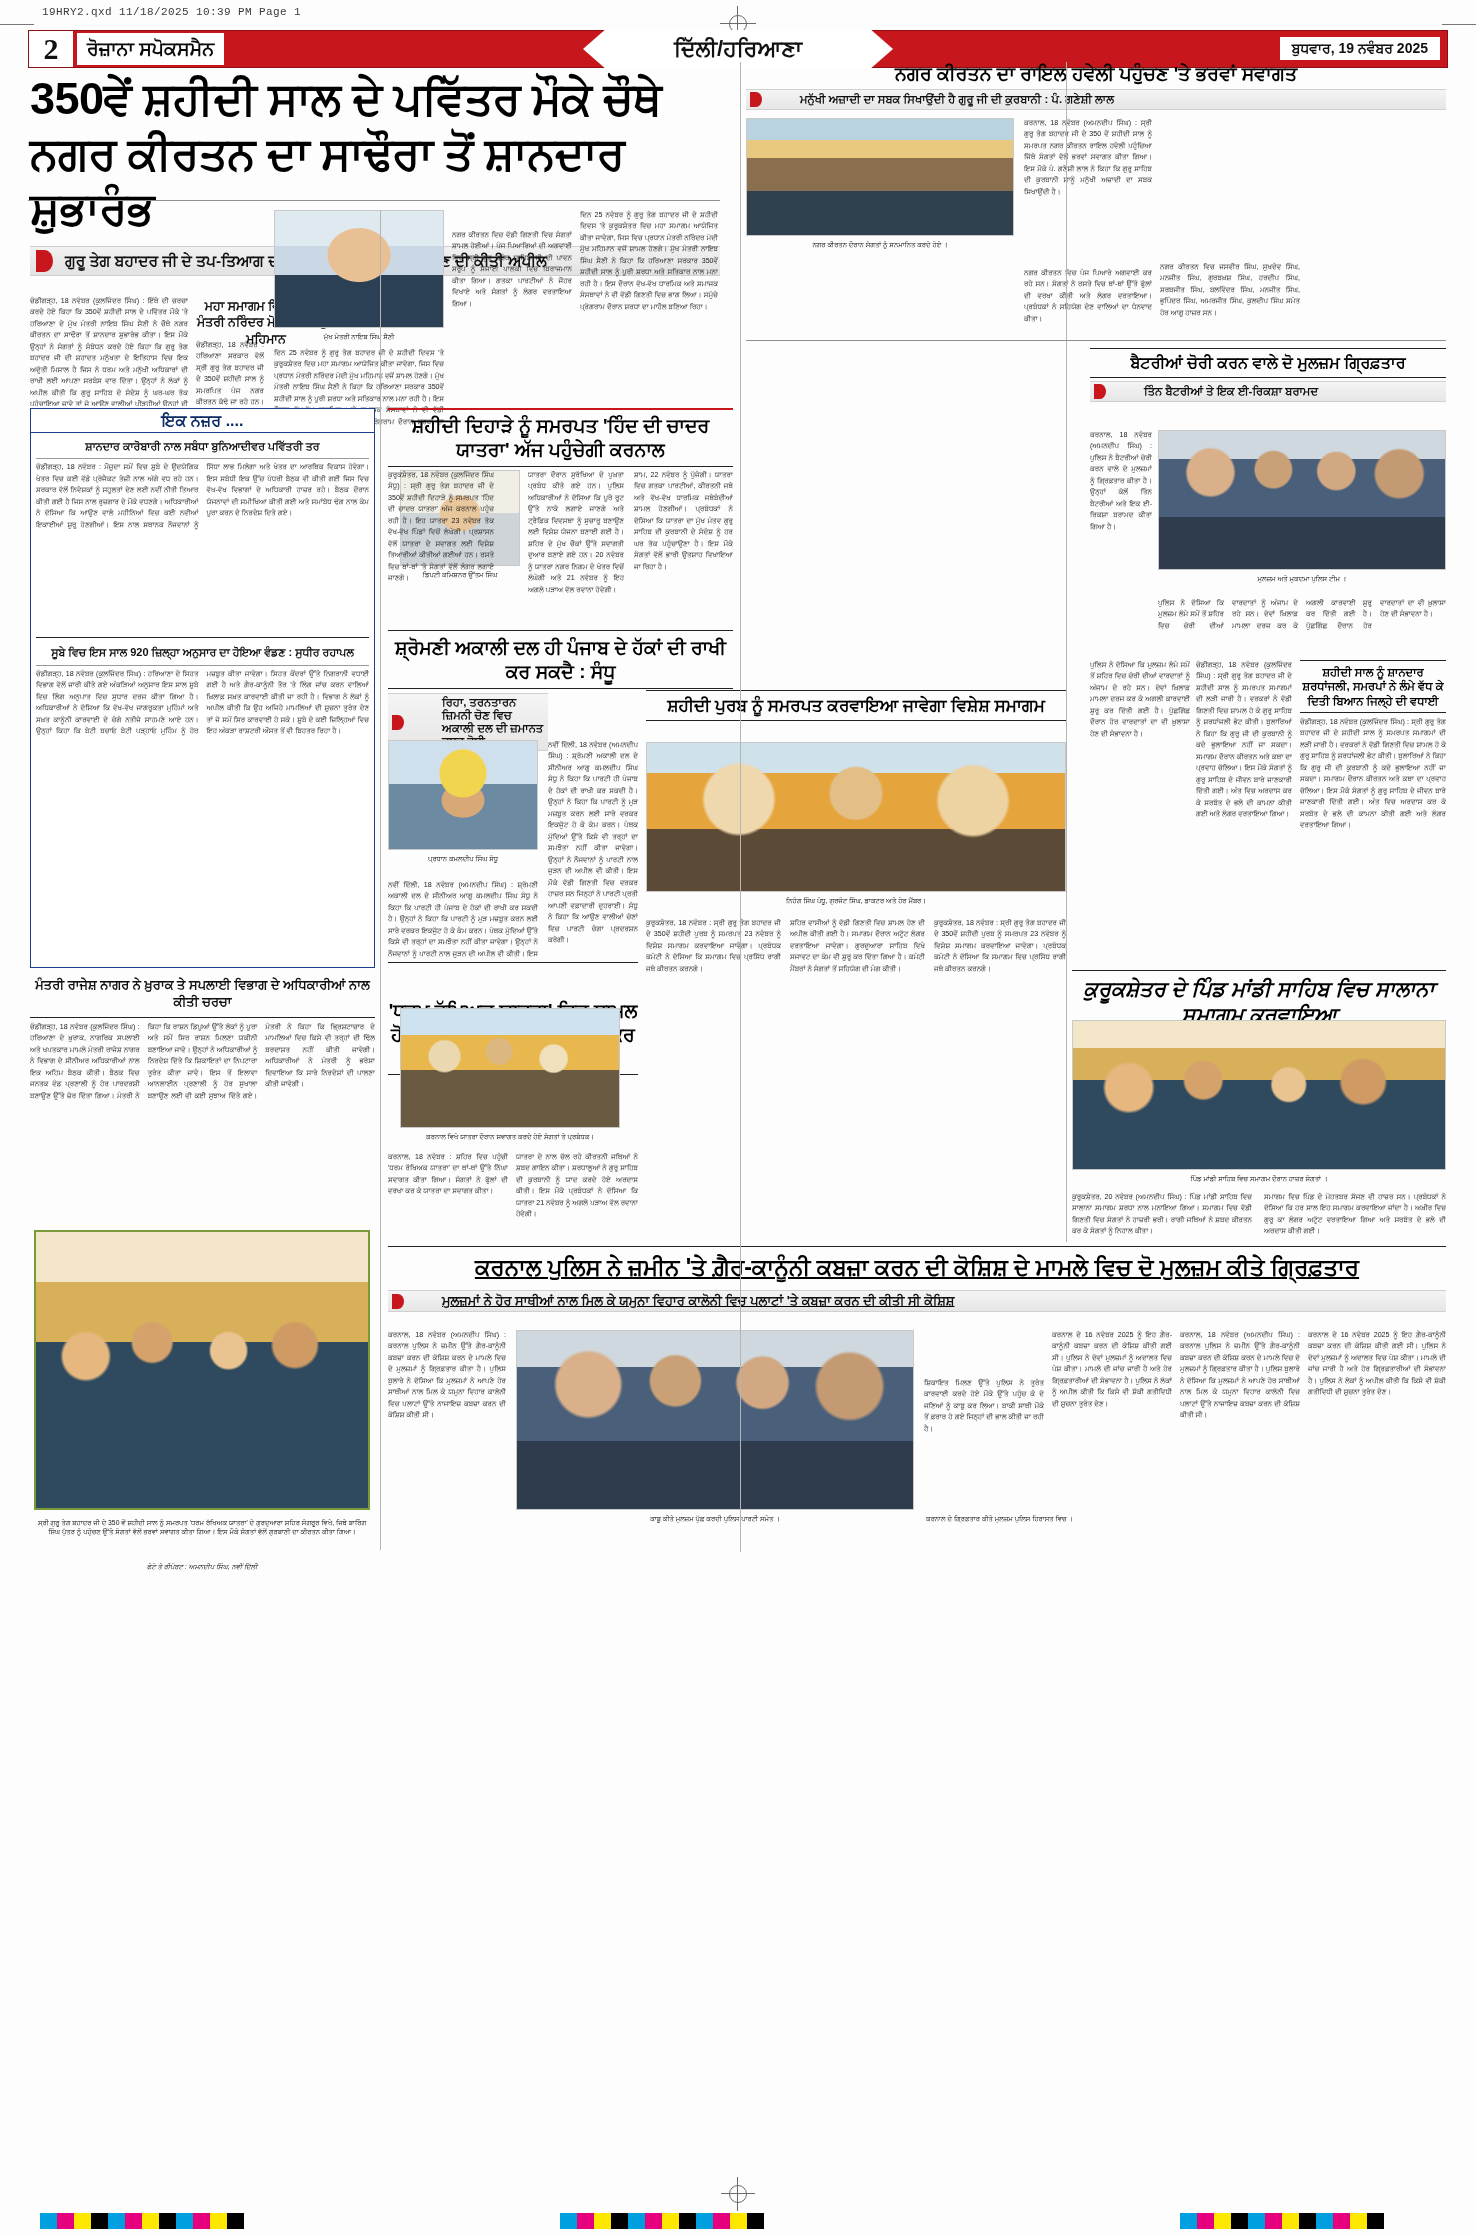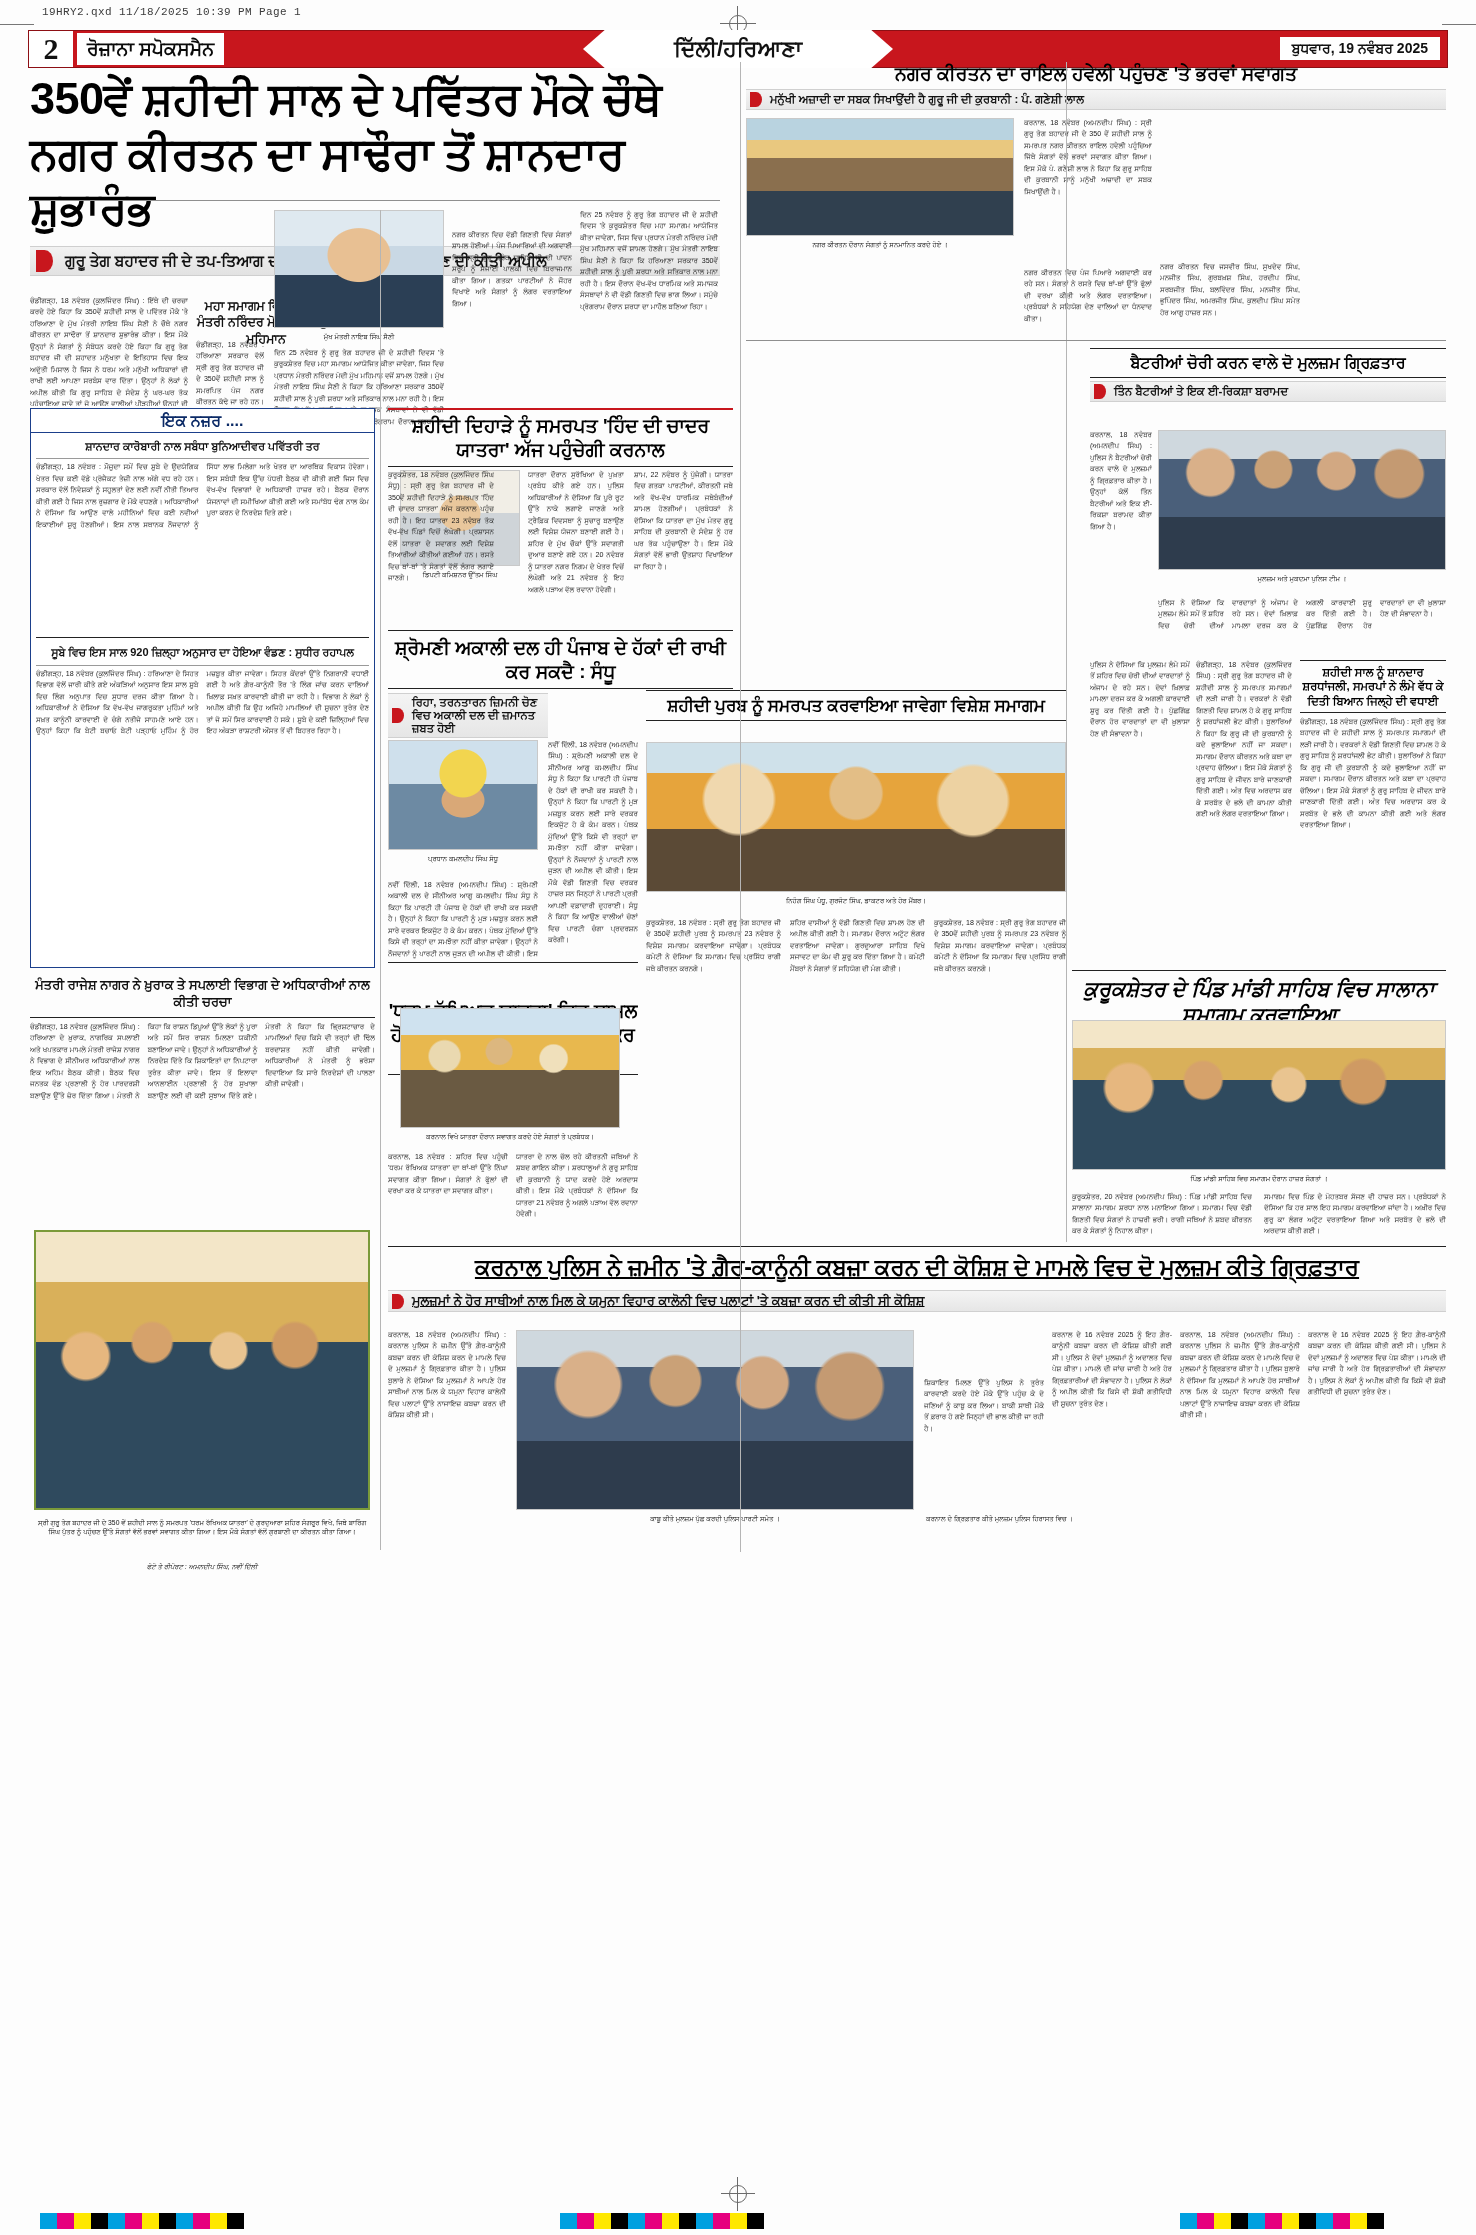--- a/index.html
+++ b/index.html
@@ -164,21 +164,21 @@
     font-size:19px; font-weight:bold; color:#000; line-height:1.24;
     text-align:center;
   }
   .sec-head-lg {
     font-size:23px; font-weight:bold; color:#000; line-height:1.22;
     text-align:center;
   }
   .sec-sub-band {
     background:linear-gradient(#f4f4f4,#e6e6e6);
     border-top:1px solid #d0d0d0; border-bottom:1px solid #d0d0d0;
-    display:flex; align-items:center; padding:2px 4px; margin:3px 0;
+    display:flex; align-items:center; padding:2px 4px; margin:3px 0;gap:30px;
   }
   .sec-sub-band .deck-bullet { width:12px; height:15px; margin-right:8px; }
   .sec-sub-band .t { font-size:11.5px; font-weight:bold; color:#111; }
 
   .vrule { position:absolute; width:1px; background:#b5b5b5; }
   .hrule { position:absolute; height:1px; background:#8f8f8f; }
 
   
   .colorbar { position:absolute; left:0; bottom:6px; width:1476px; height:16px; }
   .cb-group { position:absolute; top:0; display:flex; height:16px; }

